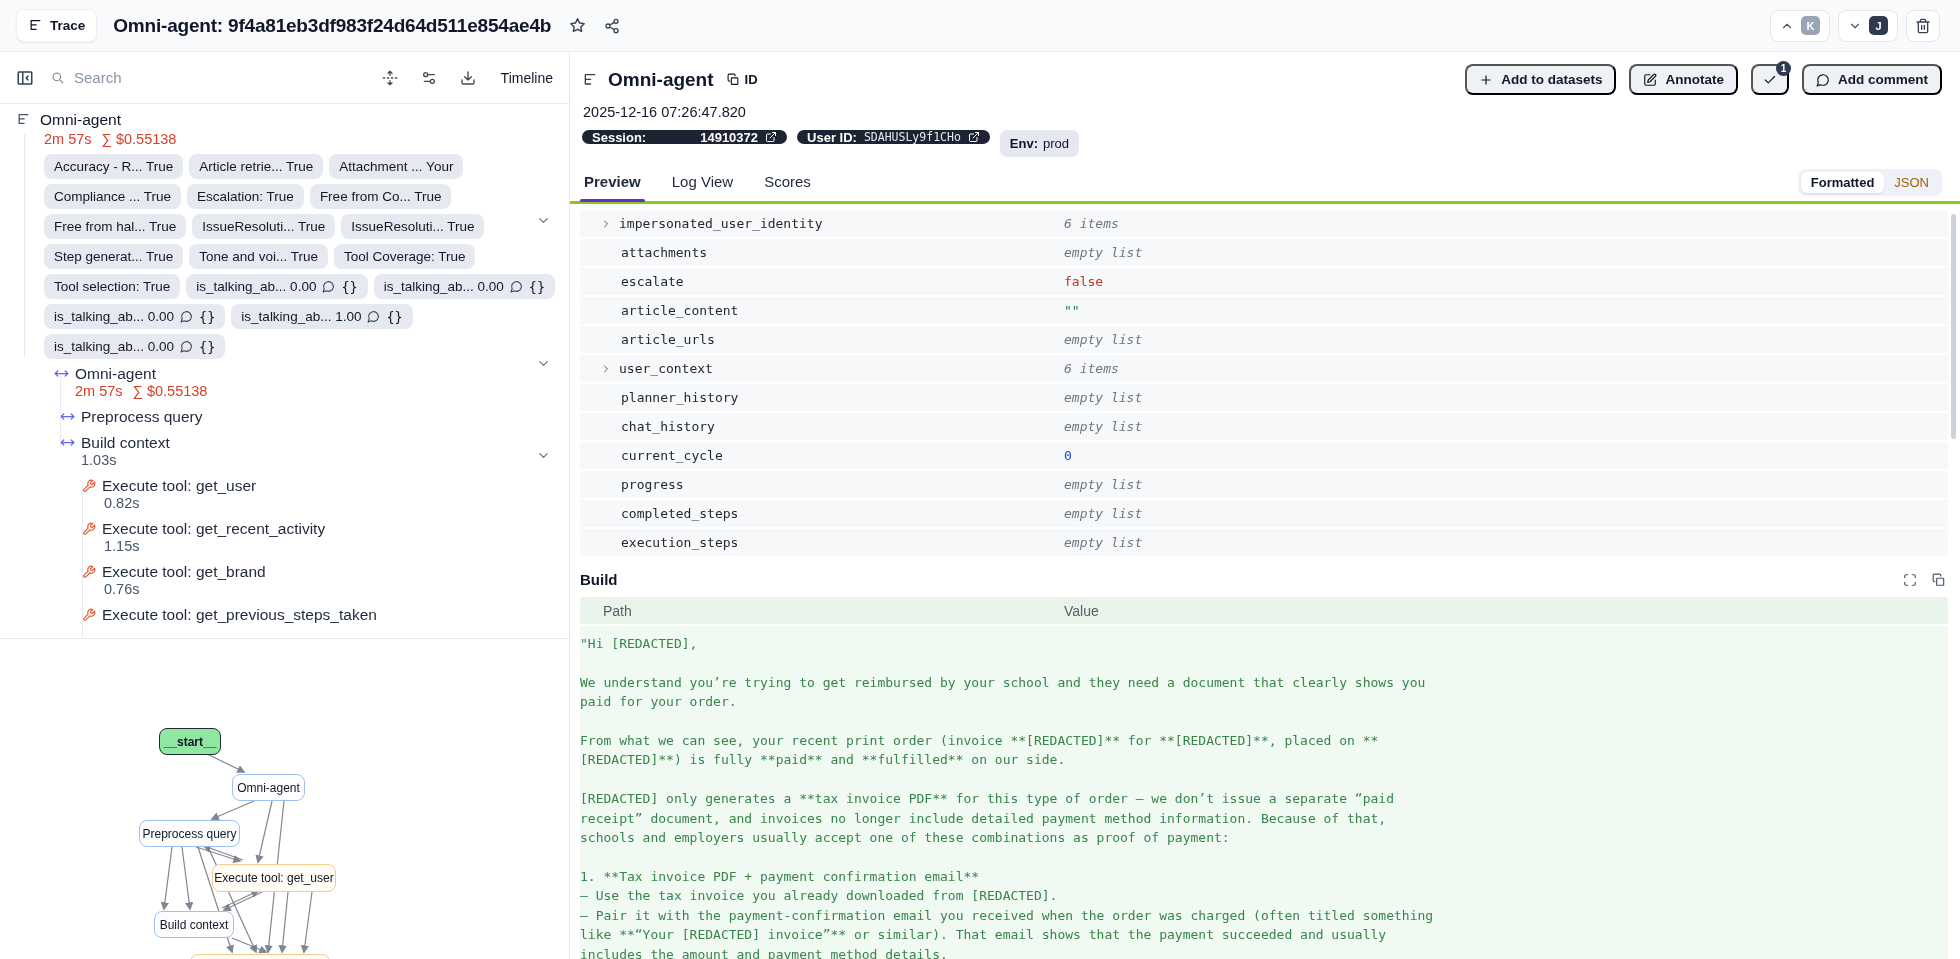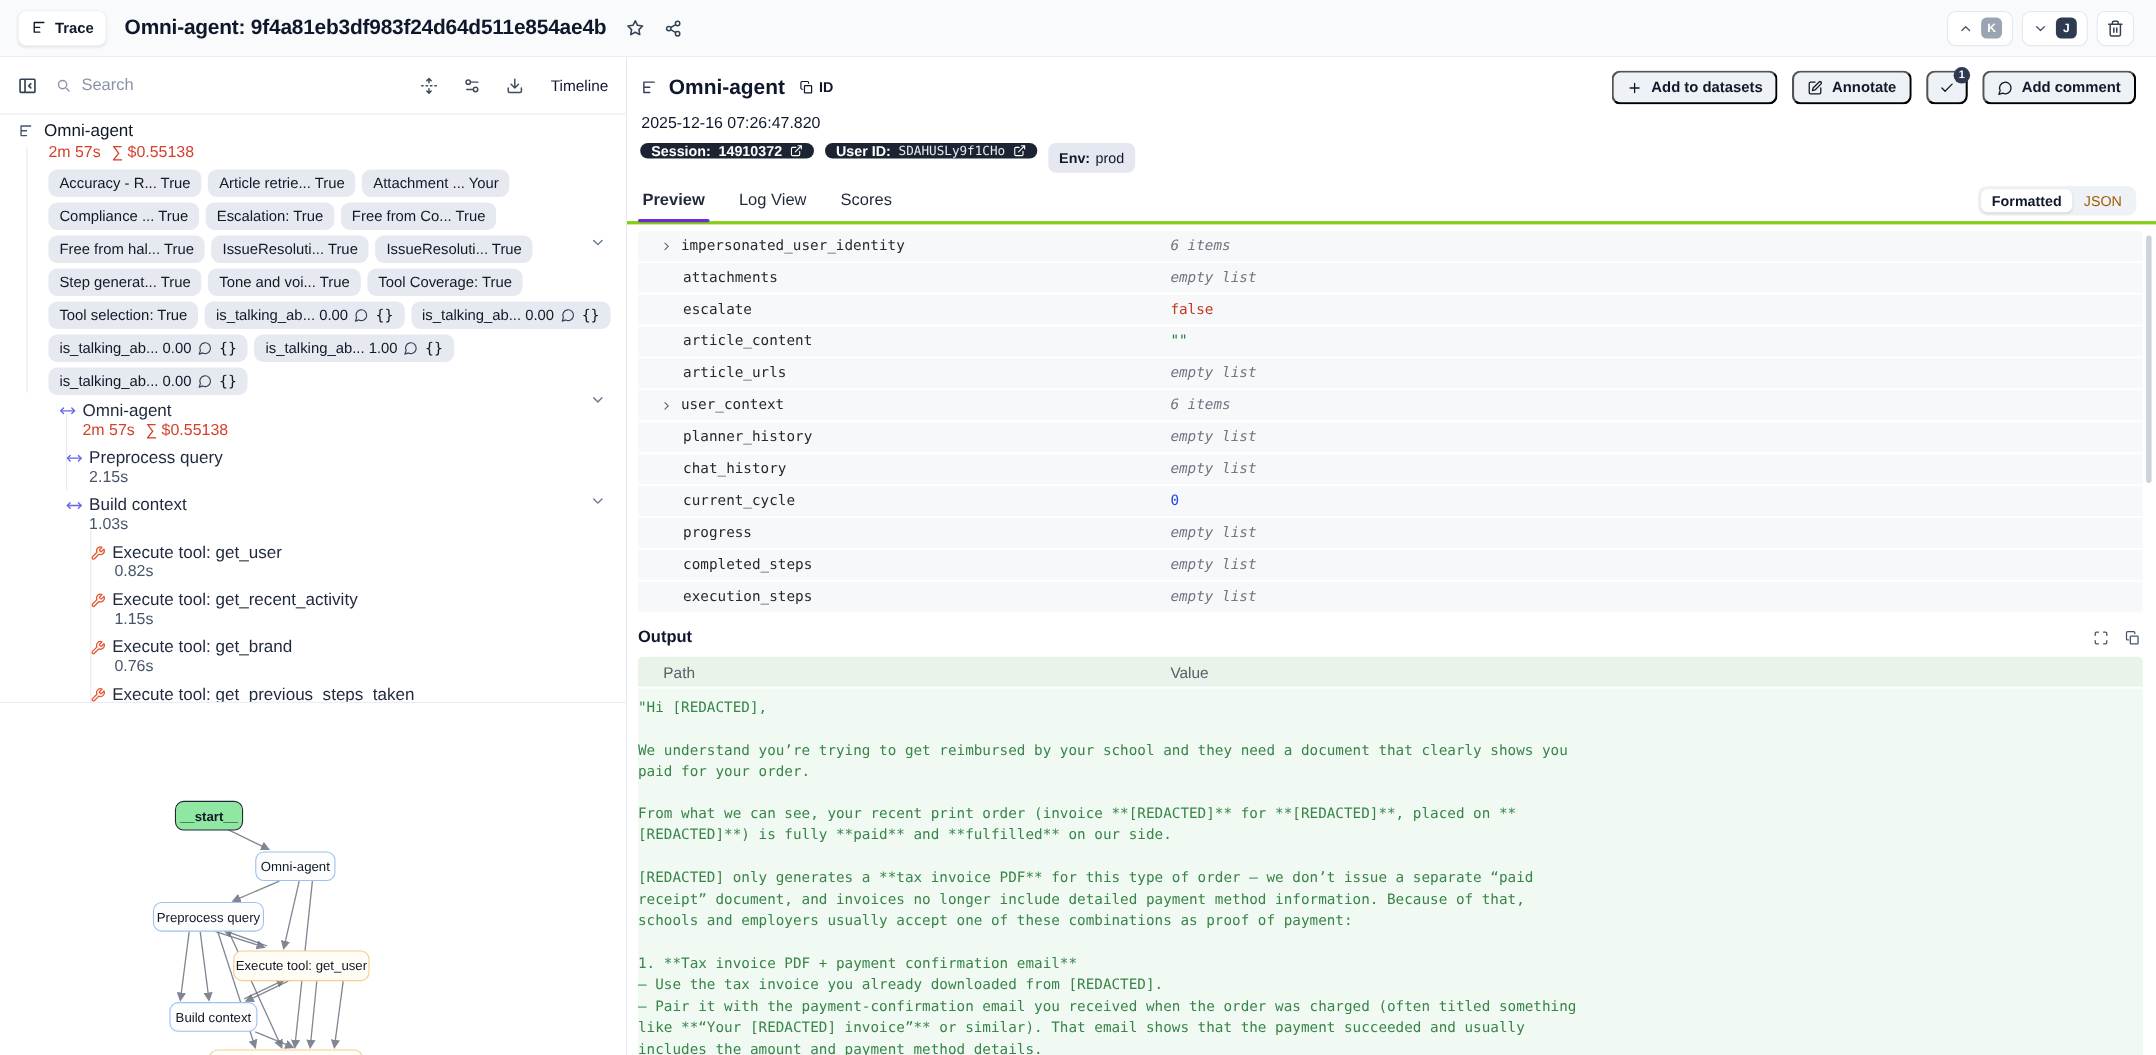--- a/index.html
+++ b/index.html
@@ -84,21 +84,21 @@
   .icon-btn { background:#eef1f6; border-radius:8px; height:31px; width:38px; display:flex;
     align-items:center; justify-content:center; position:relative; color:#111827; }
   .count-badge { position:absolute; top:-5px; right:-4px; background:#2e3a50; color:#fff;
     font-size:10px; font-weight:700; width:15px; height:15px; border-radius:50%;
     display:flex; align-items:center; justify-content:center; }
   .timestamp { margin:9px 0 0 1px; font-size:14.5px; font-weight:500; color:#0f172a; }
   .meta-badges { display:flex; gap:10px; margin-top:10px; }
   .dark-badge { background:#1c2433; color:#fff; height:14px; border-radius:13px; display:flex;
     align-items:center; gap:7px; padding:0 10px; font-size:13px; font-weight:700; }
   .dark-badge .vmono { font-family:"DejaVu Sans Mono", monospace; font-size:11.5px; font-weight:400; color:#e5eaf2; }
-  .dark-badge .bold-val { font-size:13px; font-weight:700; }
+  .dark-badge .bold-val { font-size:13px; font-weight:700;margin-left:47px; }
   .env-badge { background:#e5e8f0; color:#0f172a; height:27px; border-radius:7px; display:flex;
     align-items:center; gap:5px; padding:0 10px; font-size:13px;text-align:right; }
   .env-badge b { font-weight:700; }
 
   
   .tabs-row { display:flex; align-items:flex-end; border-bottom:3px solid #84cc16; margin-top:10px;
     padding:0 18px 0 12px; height:37px; flex:none; }
   .tab { font-size:15px; color:#1f2937; padding:0 2px 11px; margin-right:27px; position:relative; font-weight:500; }
   .tab.active { font-weight:700; }
   .tab.active::after { content:""; position:absolute; left:-2px; right:-2px; bottom:-1px; height:3px;
@@ -353,21 +353,20 @@
             <div class="span-row">
               <span class="sic">
                 <svg class="ic" viewBox="0 0 24 24" width="15" height="15">
                   <path d="M18 8 22 12 18 16"></path>
                   <path d="M6 8 2 12 6 16"></path>
                   <path d="M2 12h20"></path>
                 </svg>
               </span>
               <span class="span-label">Preprocess query</span>
             </div>
-            <div class="span-meta"><span>2.15s</span></div>
           </div>
           <div class="span-item lvl2">
             <div class="span-row">
               <span class="sic">
                 <svg class="ic" viewBox="0 0 24 24" width="15" height="15">
                   <path d="M18 8 22 12 18 16"></path>
                   <path d="M6 8 2 12 6 16"></path>
                   <path d="M2 12h20"></path>
                 </svg>
               </span>
@@ -640,21 +639,21 @@
           </div>
           <div class="kv-row">
             <div class="kv-key">
               <span>execution_steps</span>
             </div>
             <div class="kv-val v-meta">empty list</div>
           </div>
         </div>
 
       <div class="out-head">
-        <span class="out-title">Output</span>
+        <span class="out-title">Build</span>
         <span class="out-icons">
           <span>
               <svg class="ic" width="14" height="14" viewBox="0 0 24 24">
                 <path d="M8 3H5a2 2 0 0 0-2 2v3M21 8V5a2 2 0 0 0-2-2h-3M3 16v3a2 2 0 0 0 2 2h3M16 21h3a2 2 0 0 0 2-2v-3"></path>
               </svg>
             </span>
           <span>
               <svg class="ic" width="14" height="14" viewBox="0 0 24 24">
                 <path d="M9 9h10a1 1 0 0 1 1 1v10a1 1 0 0 1-1 1H9a1 1 0 0 1-1-1V10a1 1 0 0 1 1-1ZM5 15H4a2 2 0 0 1-2-2V4a2 2 0 0 1 2-2h9a2 2 0 0 1 2 2v1"></path>
               </svg>

